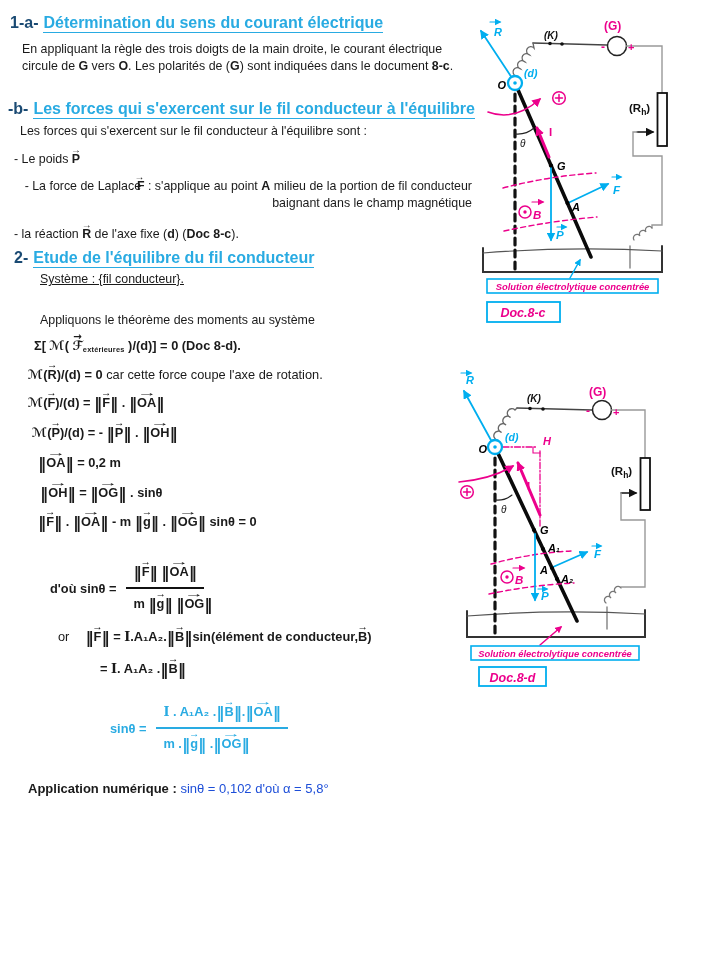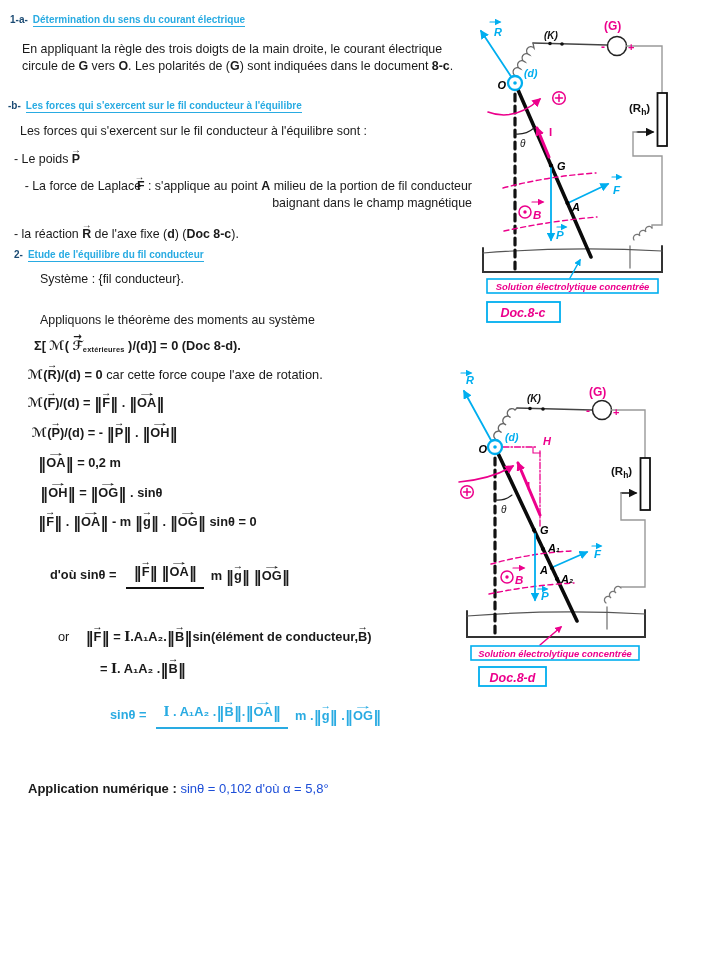--- a/index.html
+++ b/index.html
@@ -1,41 +1,41 @@
 <!DOCTYPE html>
 <html><head>
 <meta charset="utf-8">
 <style>
   html,body{margin:0;padding:0;background:#fff;}
   body{width:705px;height:960px;position:relative;overflow:hidden;
        font-family:"Liberation Sans",sans-serif;color:#1a1a1a;}
   .page{position:absolute;inset:0;}
   .blk{position:absolute;white-space:normal;}
   .t{font-size:12.4px;line-height:1.34;}
-  .h{font-size:10px;font-weight:700;white-space:nowrap;}
+  .h{font-size:16px;font-weight:700;white-space:nowrap;}
   .hnum{color:#1a4a73;margin-right:5px;}
   .ht{color:#29abe2;border-bottom:1.6px solid #29abe2;padding-bottom:1px;}
   .math{font-size:12.8px;font-weight:700;white-space:nowrap;}
   .b{font-weight:700;}
   .rg{font-weight:400;}
   .gapr{margin-right:16px;}
   .v{position:relative;display:inline-block;}
   .v::after{content:"→";position:absolute;left:50%;top:-0.80em;transform:translateX(-50%);
             font-size:0.80em;font-weight:700;}
   .v2{position:relative;display:inline-block;}
   .v2::after{content:"→";position:absolute;left:50%;top:-0.80em;transform:translateX(-50%) scaleX(1.9);
              font-size:0.80em;font-weight:700;}
   .sub{vertical-align:-0.28em;font-size:0.58em;font-weight:700;letter-spacing:.2px;}
   .scr{font-family:"DejaVu Sans",sans-serif;font-style:italic;}
   .n{font-family:"DejaVu Sans",sans-serif;font-size:1.28em;vertical-align:-0.13em;font-weight:700;}
   .ser{font-family:"DejaVu Serif",serif;}
   .cyb{color:#1d4ed8;font-weight:400;}
   .hang{padding-left:11px;text-indent:-11px;text-align:right;}
   .fracwrap{display:flex;align-items:center;gap:10px;font-weight:700;font-size:12.8px;white-space:nowrap;}
-  .frac{display:inline-flex;flex-direction:row;align-items:center;}
+  .frac{display:inline-flex;flex-direction:column;align-items:flex-start;}
   .frac .num{padding:3px 7px 5px;border-bottom:2px solid #111;}
   .frac .den{padding:6px 7px 2px;}
   .cyf{color:#29abe2;}
   .cyf .num{border-bottom-color:#29abe2;}
   svg{position:absolute;}
   svg text{font-family:"Liberation Sans",sans-serif;}
 </style>
 </head>
 <body>
 
@@ -54,21 +54,21 @@
   <div class="blk t" style="left:20px;top:123px;width:445px;"><span>Les forces qui s'exercent sur le fil conducteur à l'équilibre sont :</span></div>
 
   <div class="blk t" style="left:14px;top:151px;width:445px;"><span>- Le poids </span><span class="b v">P</span></div>
   <div class="blk t hang" style="left:14px;top:178px;width:447px;"><span>- La force de Laplace </span><span class="b v">F</span><span> : s'applique au point </span><span class="b">A</span><span> milieu de la portion de fil conducteur baignant dans le champ magnétique</span></div>
   <div class="blk t" style="left:14px;top:226px;width:445px;"><span>- la réaction </span><span class="b v">R</span><span> de l'axe fixe (</span><span class="b">d</span><span>) (</span><span class="b">Doc 8-c</span><span>).</span></div>
 
   <div class="blk h" style="left:14px;top:249px;">
     <span class="hnum">2-</span><span class="ht">Etude de l'équilibre du fil conducteur</span>
   </div>
 
-  <div class="blk t" style="left:40px;top:271px;"><span>Système : {fil conducteur}.</span></div>
+  <div class="blk t" style="left:40px;top:271px;text-decoration:underline;"><span>Système : {fil conducteur}.</span></div>
   <div class="blk t" style="left:40px;top:312px;"><span>Appliquons le théorème des moments au système</span></div>
 
   <div class="blk math" style="left:34px;top:338px;"><span>Σ[ </span><span class="scr">ℳ</span><span>( </span><span class="scr v">ℱ</span><span class="sub">extérieures</span><span> )/(</span><span>d</span><span>)] = 0 (</span><span>Doc 8-d</span><span>).</span></div>
   <div class="blk math" style="left:28px;top:367px;"><span class="scr">ℳ</span><span>(</span><span class="v">R</span><span>)/(</span><span>d</span><span>) = 0 </span><span class="rg">car cette force coupe l'axe de rotation.</span></div>
   <div class="blk math" style="left:28px;top:394px;"><span class="scr">ℳ</span><span>(</span><span class="v">F</span><span>)/(</span><span>d</span><span>) = </span><span class="n">‖</span><span class="v">F</span><span class="n">‖</span><span> . </span><span class="n">‖</span><span class="v2">OA</span><span class="n">‖</span></div>
   <div class="blk math" style="left:32px;top:424px;"><span class="scr">ℳ</span><span>(</span><span class="v">P</span><span>)/(</span><span>d</span><span>) = - </span><span class="n">‖</span><span class="v">P</span><span class="n">‖</span><span> . </span><span class="n">‖</span><span class="v2">OH</span><span class="n">‖</span></div>
   <div class="blk math" style="left:38px;top:454px;"><span class="n">‖</span><span class="v2">OA</span><span class="n">‖</span><span> = 0,2 m</span></div>
   <div class="blk math" style="left:40px;top:484px;"><span class="n">‖</span><span class="v2">OH</span><span class="n">‖</span><span> = </span><span class="n">‖</span><span class="v2">OG</span><span class="n">‖</span><span> . sinθ</span></div>
   <div class="blk math" style="left:38px;top:513px;"><span class="n">‖</span><span class="v">F</span><span class="n">‖</span><span> . </span><span class="n">‖</span><span class="v2">OA</span><span class="n">‖</span><span> - m </span><span class="n">‖</span><span class="v">g</span><span class="n">‖</span><span> . </span><span class="n">‖</span><span class="v2">OG</span><span class="n">‖</span><span> sinθ = 0</span></div>
 

